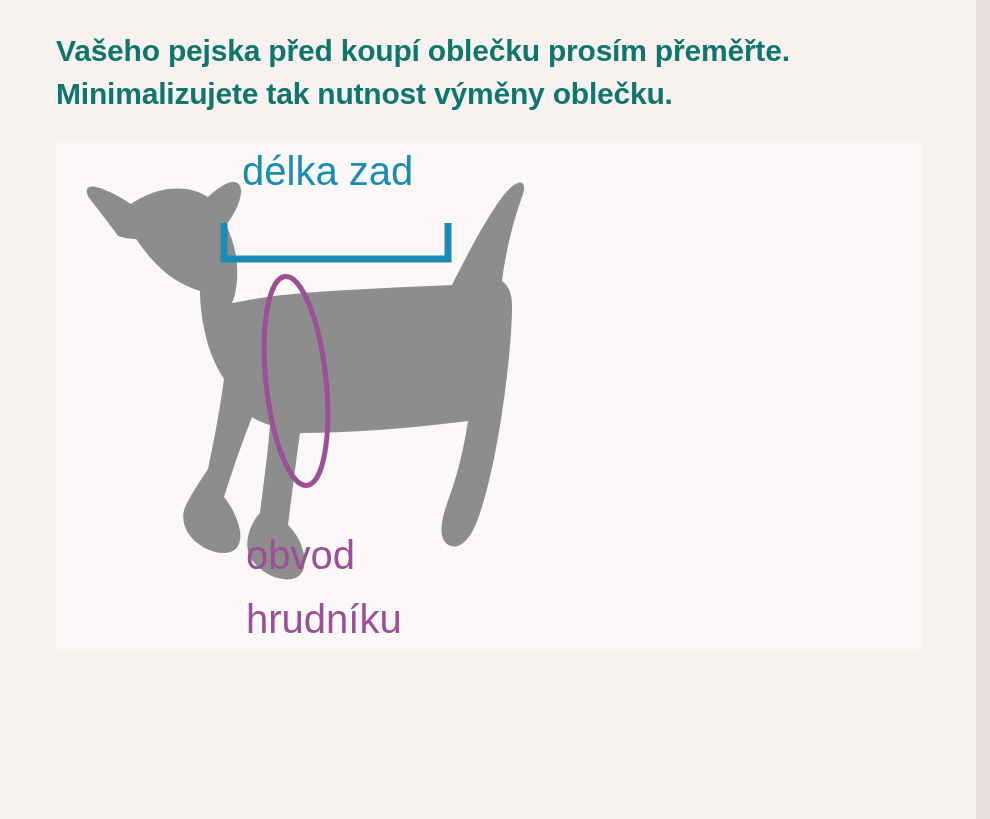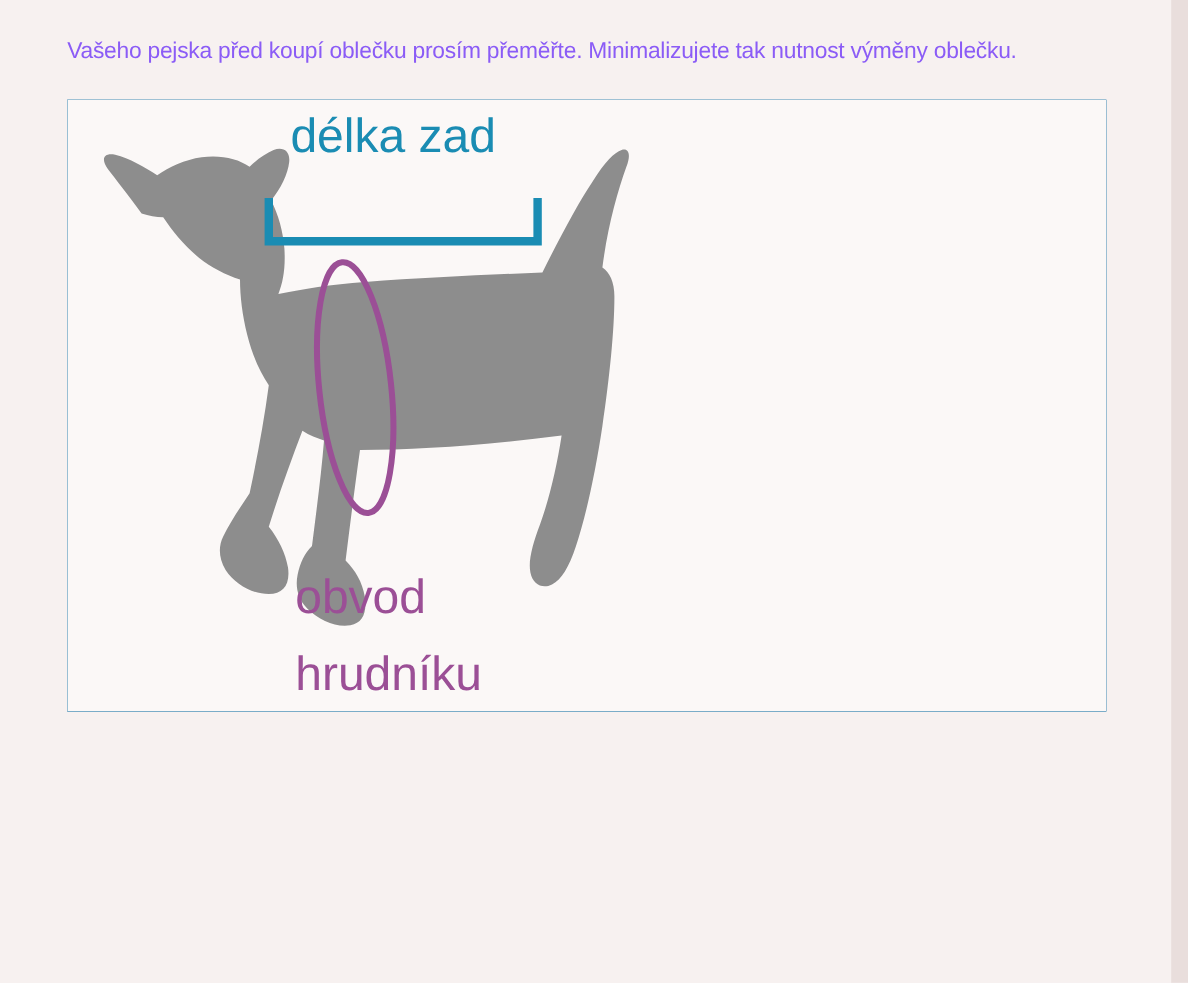--- a/index.html
+++ b/index.html
@@ -28,36 +28,36 @@
     height: 819px;
     background: #e9dedc;
   }
   .content {
     position: absolute;
     left: 56px;
     top: 30px;
     width: 870px;
   }
   .para {
-    color: #8b5cf6;
-    font-size: 19px;
-    font-weight: normal;
+    color: #0f766e;
+    font-size: 30px;
+    font-weight: bold;
     line-height: 1.42;
     letter-spacing: -0.2px;
     margin: 0 0 26px 0;
     max-width: 850px;
   }
   .para.second {
     margin-bottom: 22px;
   }
   .figure {
     position: relative;
     width: 866px;
     height: 510px;
-    background: #0369a1;
+    background: #3b82f6;
     border: 0;
     overflow: hidden;
   }
   .figure svg {
     display: block;
   }
 </style>
 </head>
 <body>
 

